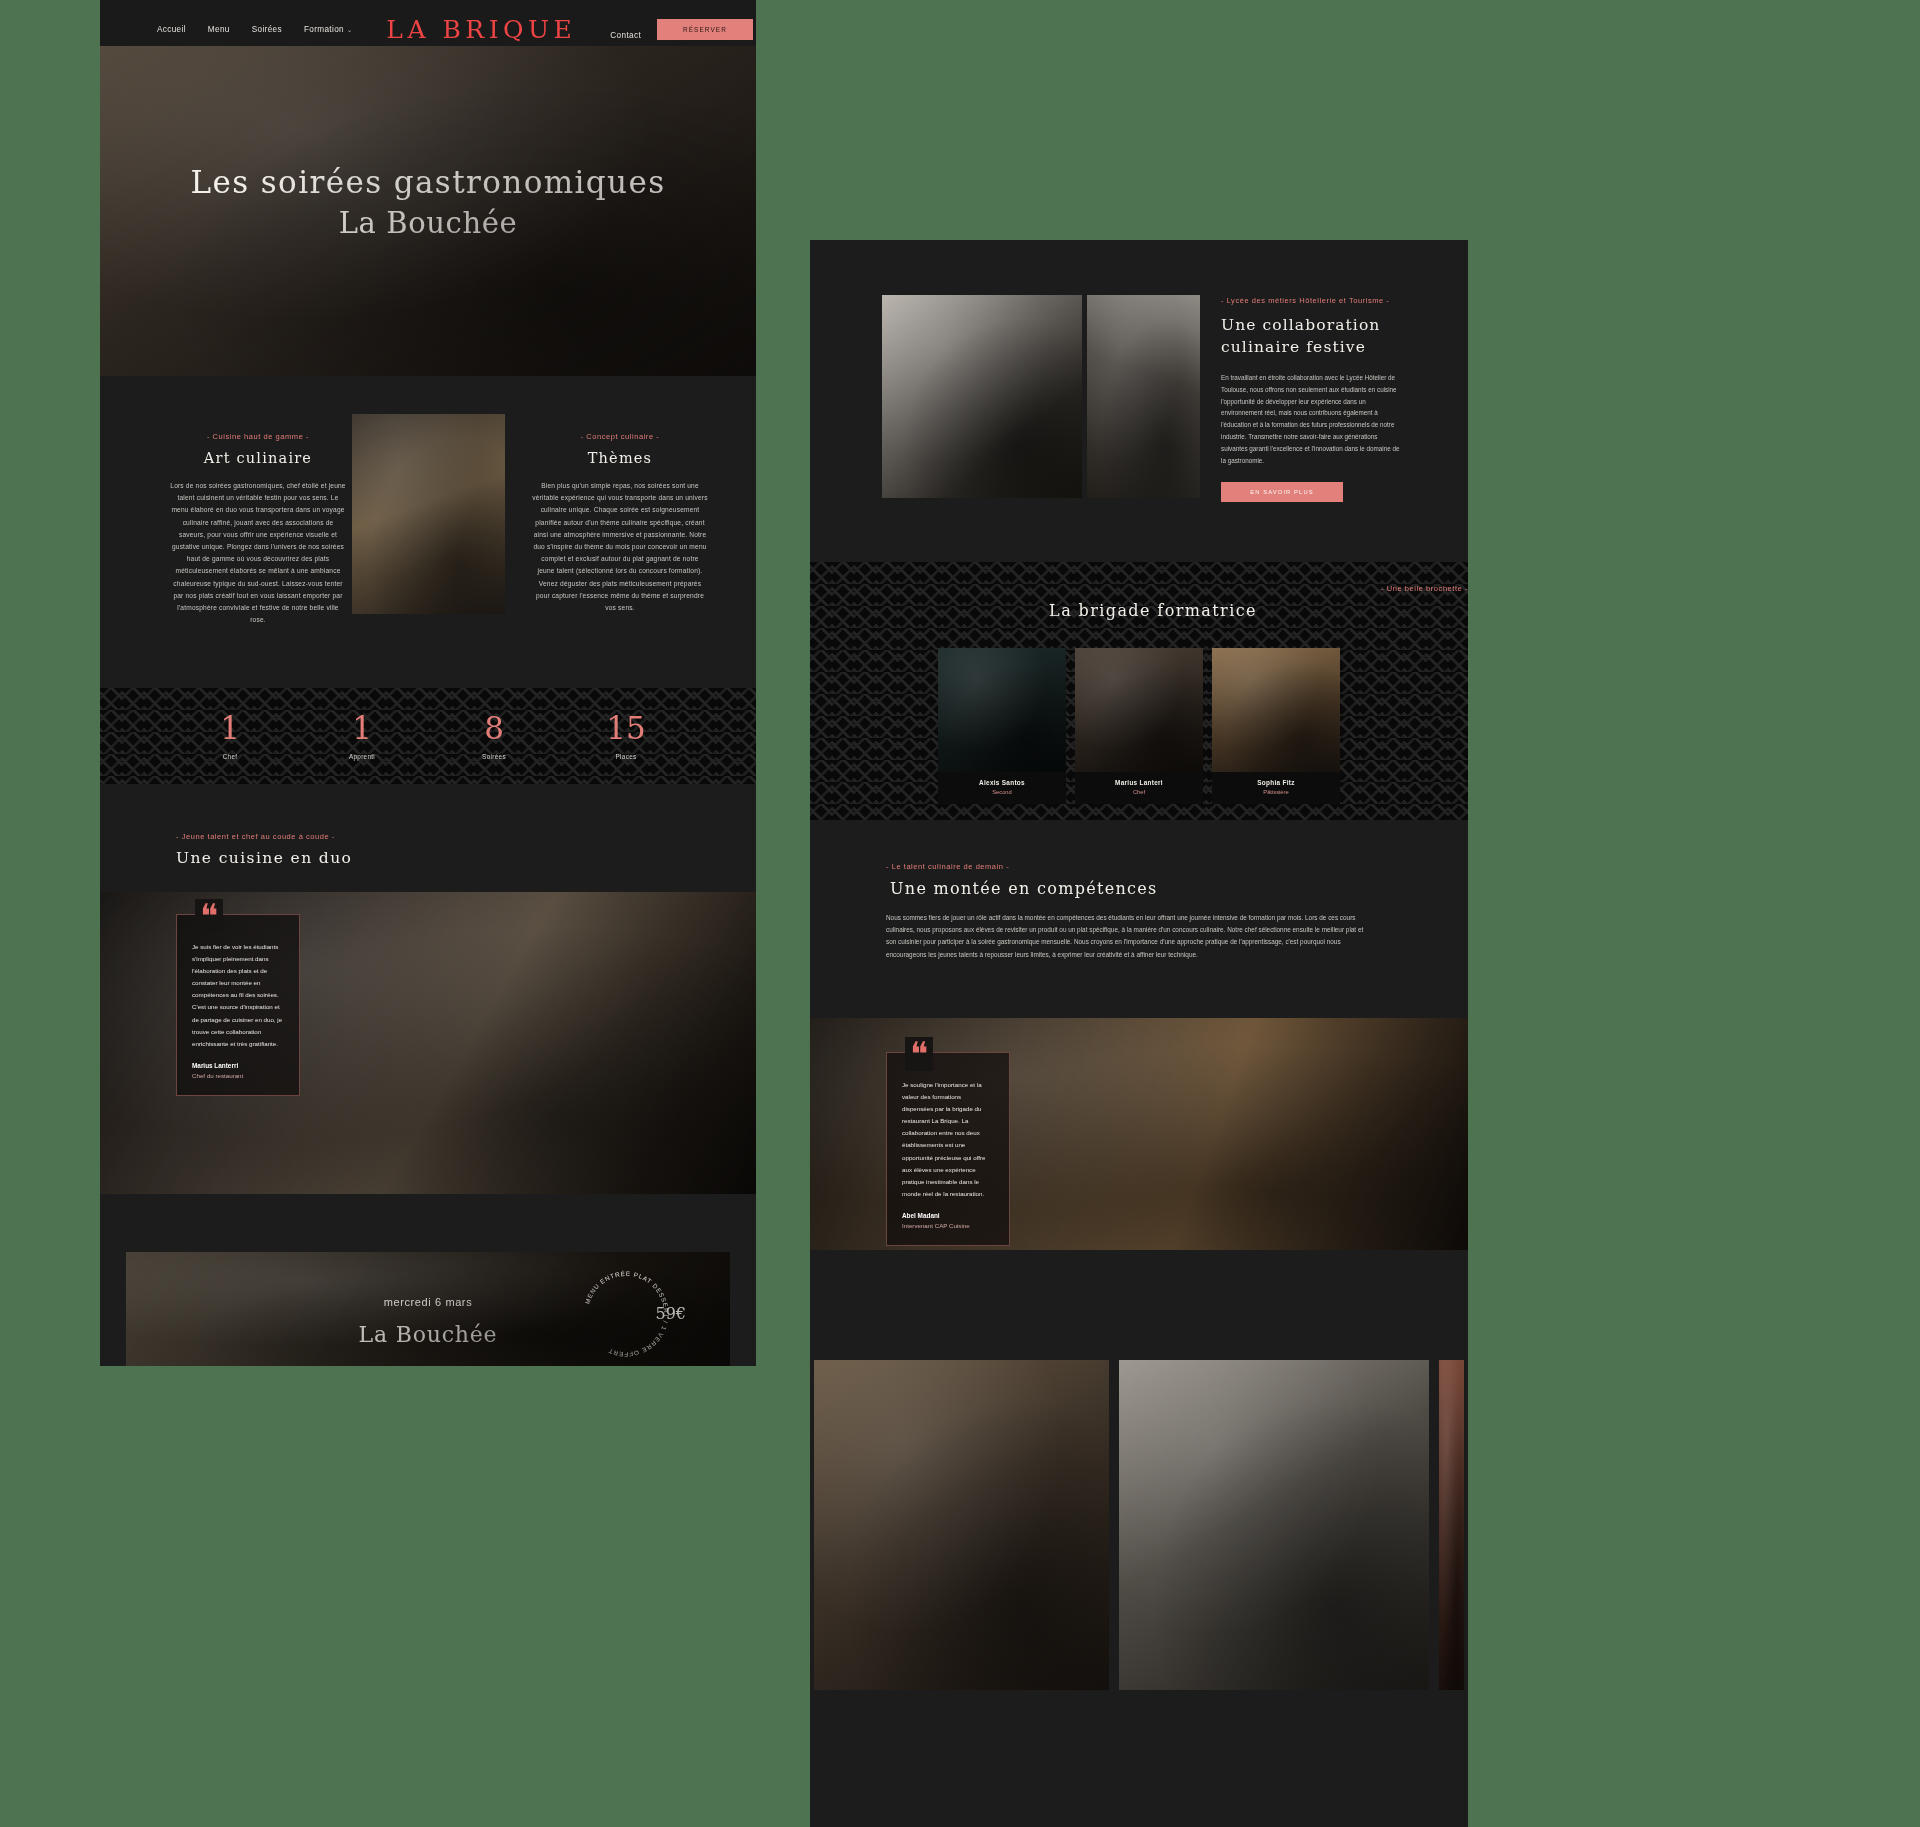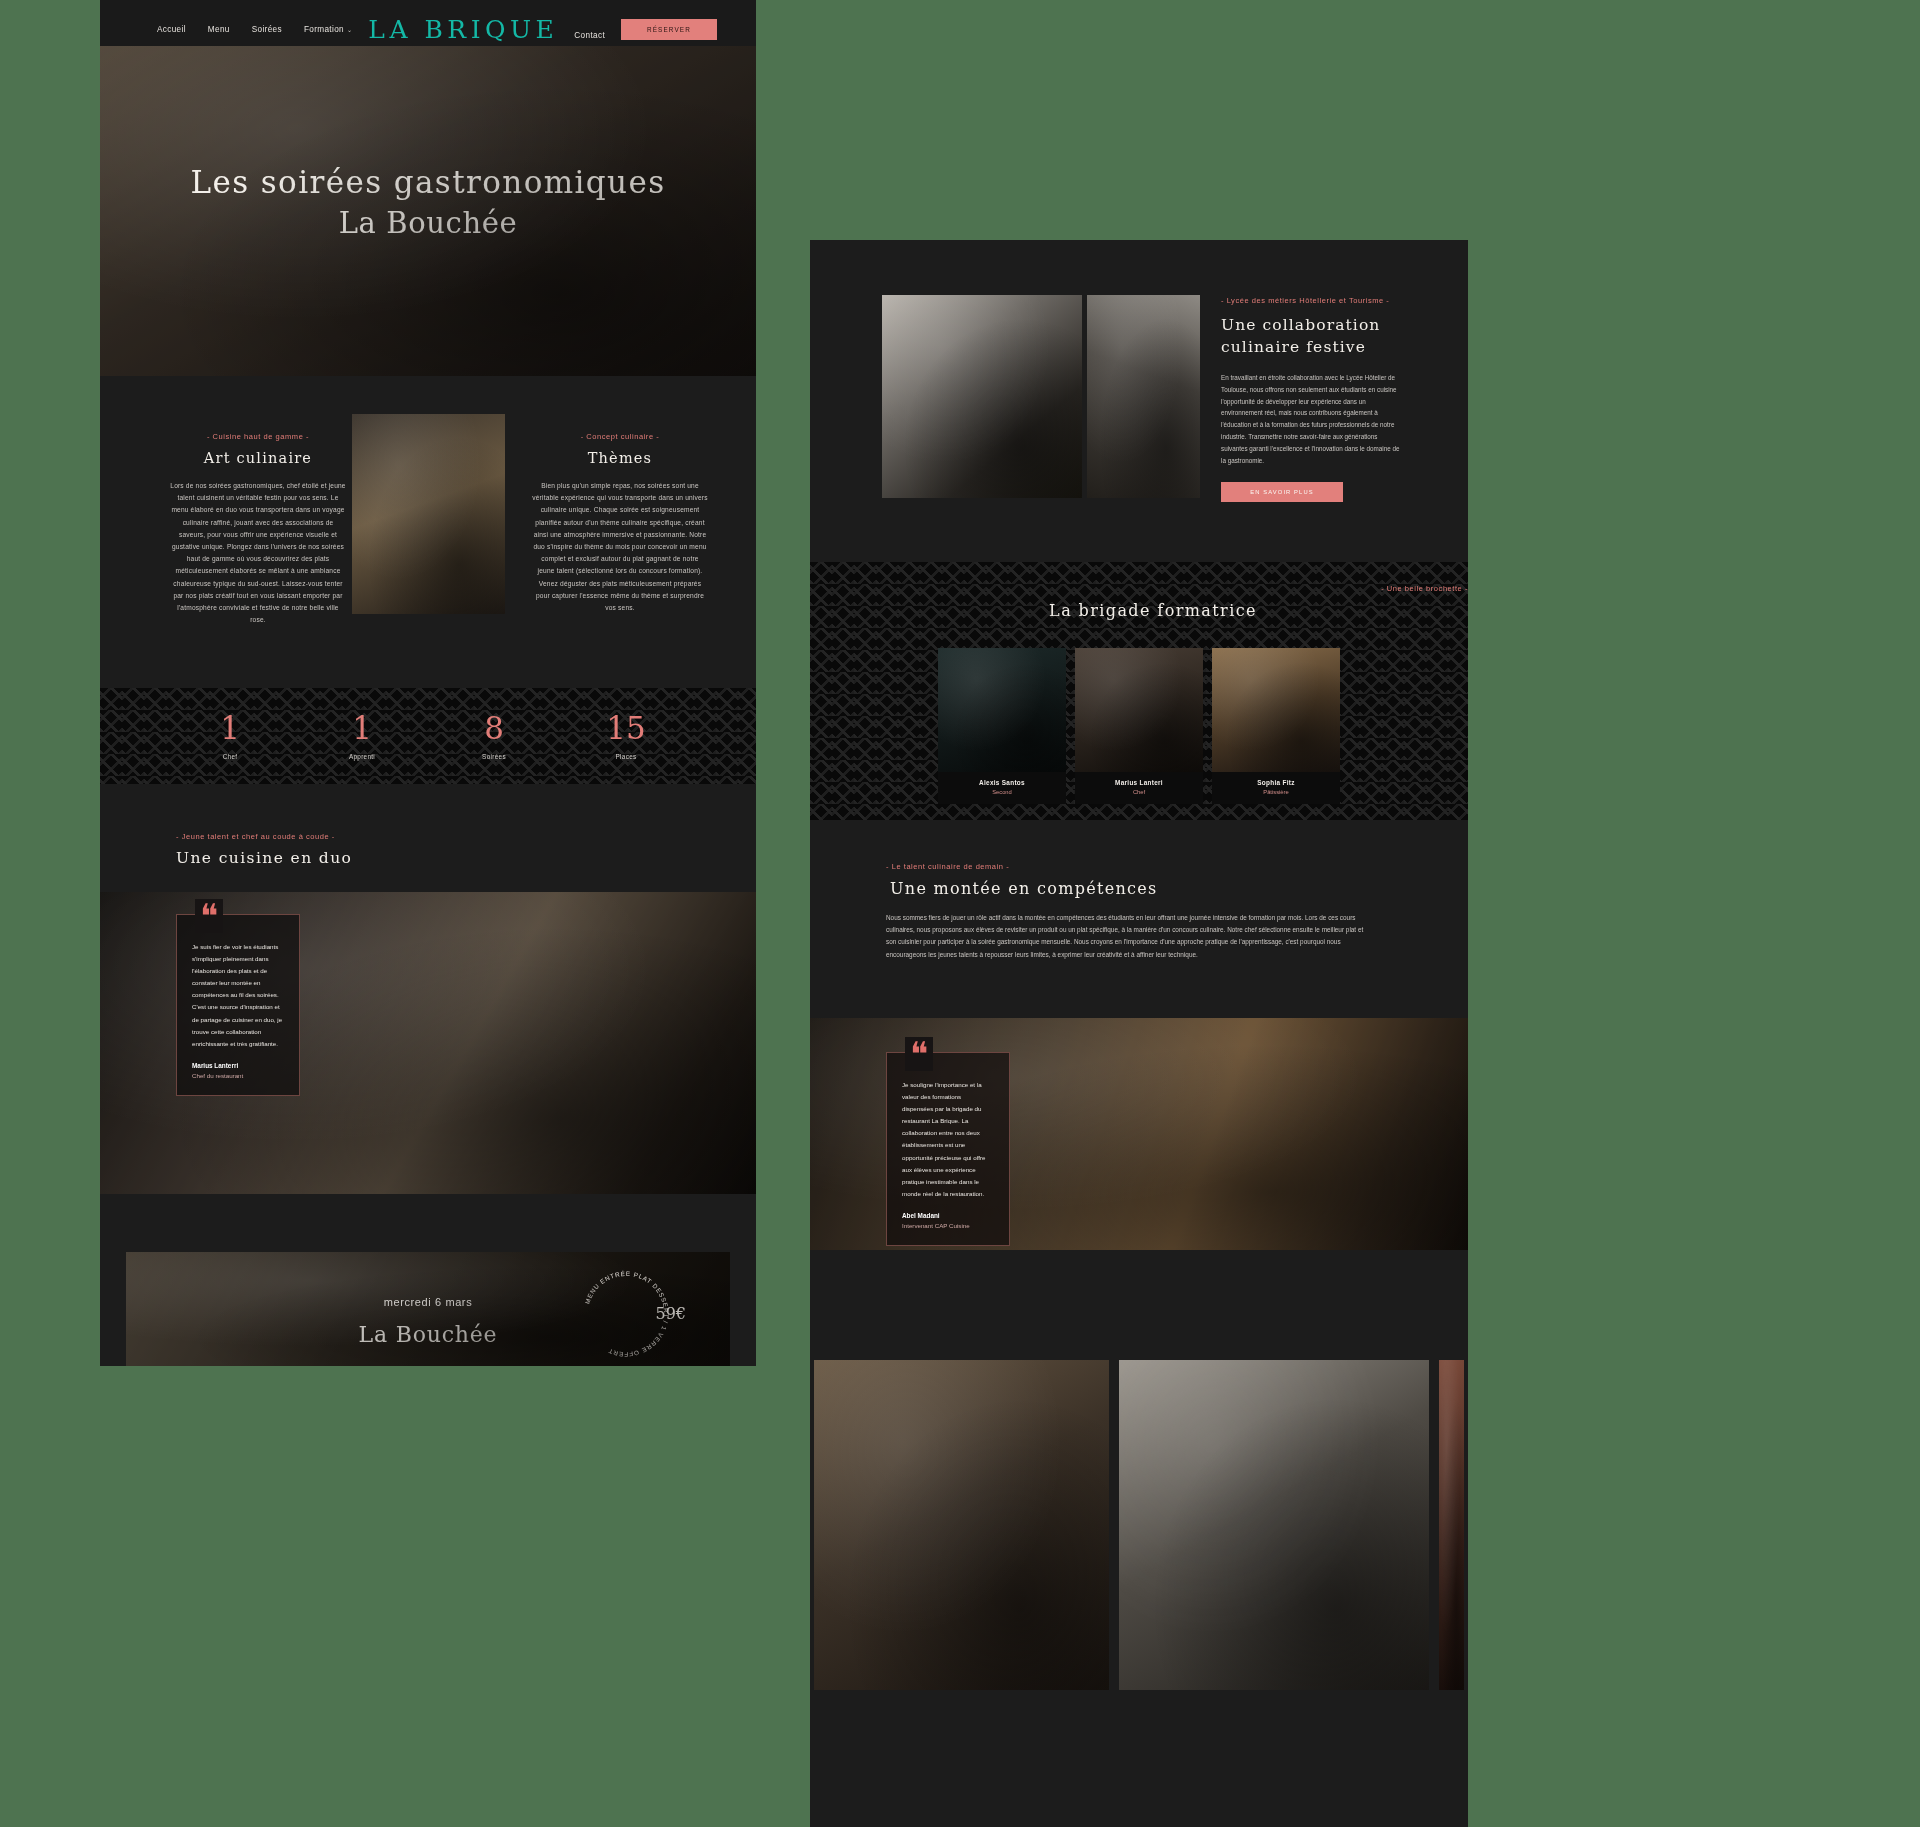--- a/index.html
+++ b/index.html
@@ -66,22 +66,22 @@
     position: absolute; left: 0; top: 0; width: 100%; height: 58px;
     background: #1a1a1a; display: flex; align-items: center;
   }
   .nav-left { display: flex; align-items: center; gap: 22px; margin-left: 57px; }
   .nav-link {
     color: #e6e2dd; font-size: 8.2px; letter-spacing: .35px;
     text-decoration: none; white-space: nowrap;
   }
   .nav-caret { font-size: 6px; margin-left: 3px; color: #cfcbc6; }
   .brand {
-    font-family: "DejaVu Serif", serif; color: #14b8a6;
-    font-size: 25px; letter-spacing: 4.5px; margin: 0 16px;
+    font-family: "DejaVu Serif", serif; color: #ef4444;
+    font-size: 25px; letter-spacing: 4.5px; margin: 0 34px;
     font-weight: 300; white-space: nowrap;
   }
   .nav-right { display: flex; align-items: flex-end; gap: 16px; }
   .btn-book {
     background: #e2807c; color: #2a1412; font-size: 6.4px;
     letter-spacing: 1.1px; padding: 7px 26px; border: none; cursor: pointer;
   }
 
   .hero { position: absolute; left: 0; top: 46px; width: 100%; height: 330px; }
   .hero-overlay { position: absolute; inset: 0; background: rgba(10,8,6,.30); }

